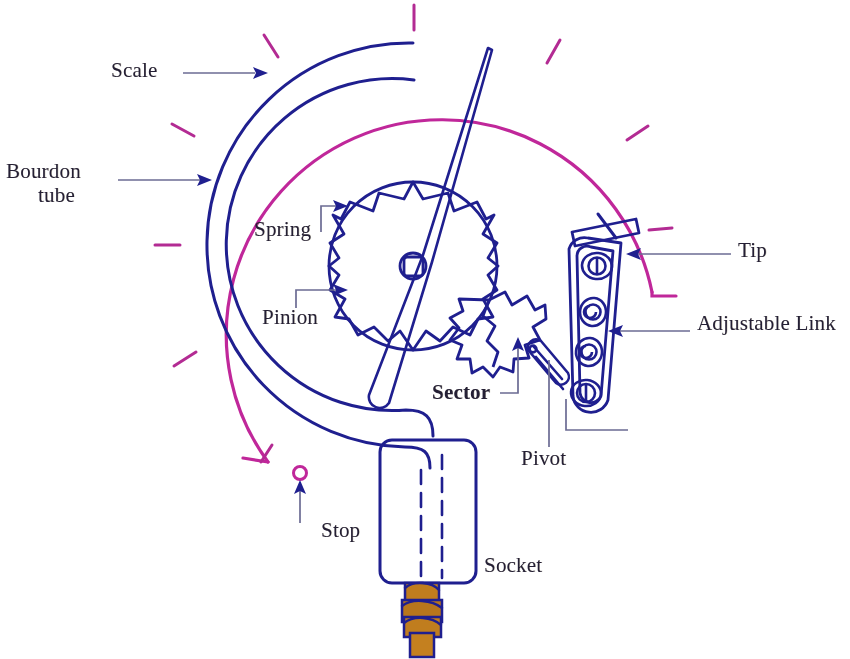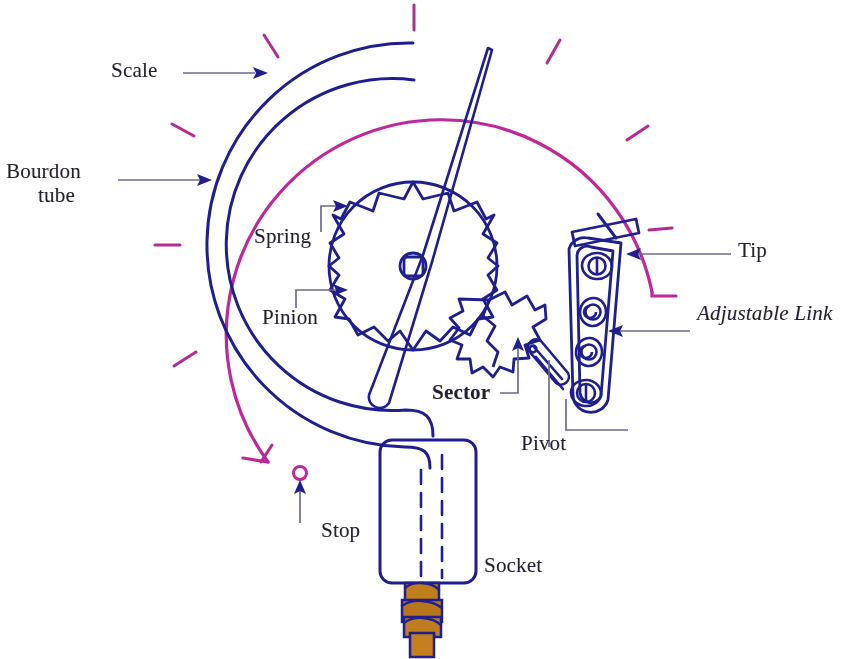--- a/index.html
+++ b/index.html
@@ -227,30 +227,30 @@
       <path d="M 300,480 L 294,494 L 300,491 L 306,494 Z"></path>
     </g>
 
   </svg>
 
   <div class="lbl" style="left:111px; top:60px;">Scale</div>
 
   <div class="lbl" style="left:6px; top:161px;">Bourdon</div>
   <div class="lbl" style="left:38px; top:185px;">tube</div>
 
-  <div class="lbl" style="left:254px; top:226px;">Spring</div>
+  <div class="lbl" style="left:254px; top:219px;">Spring</div>
 
   <div class="lbl" style="left:262px; top:307px;">Pinion</div>
 
   <div class="lbl" style="left:432px; top:382px;font-weight:bold;">Sector</div>
 
   <div class="lbl" style="left:278px; top:520px;margin-left:43px;">Stop</div>
 
   <div class="lbl" style="left:484px; top:555px;">Socket</div>
 
-  <div class="lbl" style="left:521px; top:433px;">Pivot</div>
+  <div class="lbl" style="left:521px; top:448px;">Pivot</div>
 
   <div class="lbl" style="left:738px; top:240px;">Tip</div>
 
-  <div class="lbl" style="left:697px; top:303px;font-style:italic;">Adjustable Link</div>
+  <div class="lbl" style="left:697px; top:313px;">Adjustable Link</div>
 
 
 </div>
 
 </body></html>

